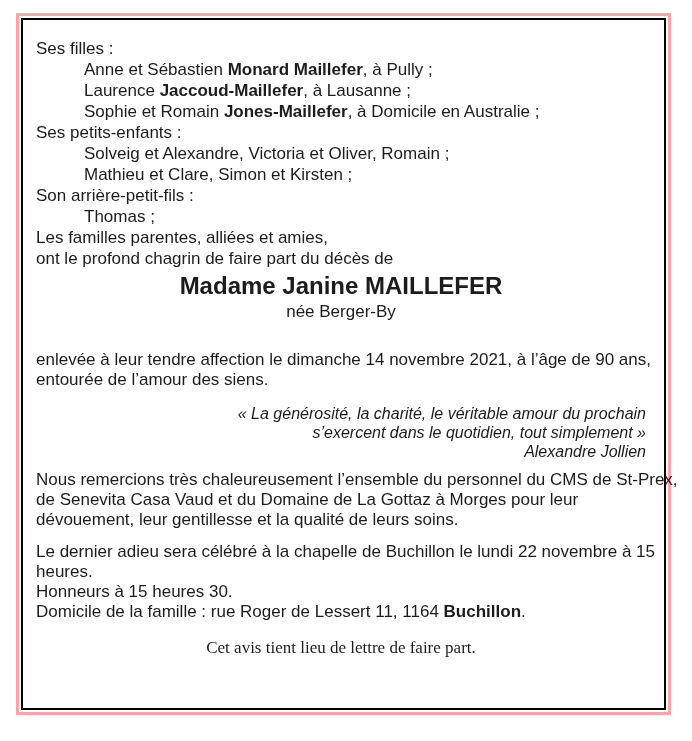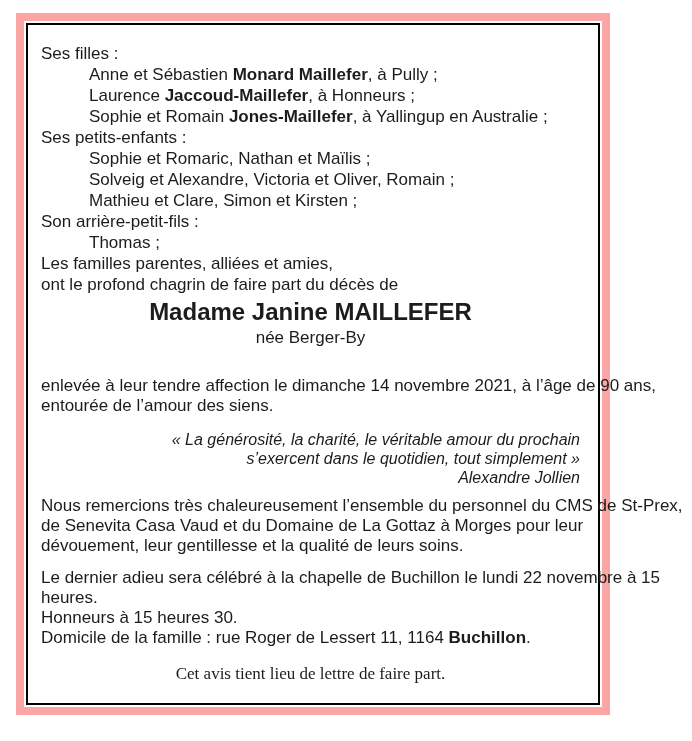--- a/index.html
+++ b/index.html
@@ -17,24 +17,24 @@
     position: relative;
     width: 692px;
     height: 741px;
     background: #ffffff;
     overflow: hidden;
   }
   .frame-outer {
     position: absolute;
     left: 16px;
     top: 13px;
-    width: 594px;
+    width: 655px;
     height: 702px;
     box-sizing: border-box;
-    border: 8px solid #fca5a5;
+    border: 3px solid #fca5a5;
     padding: 2px;
     background: #ffffff;
   }
   .frame-inner {
     width: 100%;
     height: 100%;
     box-sizing: border-box;
     border: 2px solid #000000;
   }
   .content {
@@ -79,24 +79,23 @@
 <body>
 
 <div class="page">
   <div class="frame-outer">
     <div class="frame-inner">
       <div class="content">
 
         <div class="family-list">
             <div class="line"><span>Ses filles :</span></div>
             <div class="line indent"><span>Anne et Sébastien </span><span class="b">Monard Maillefer</span><span>, à Pully ;</span></div>
-            <div class="line indent"><span>Laurence </span><span class="b">Jaccoud-Maillefer</span><span>, à Honneurs ;</span></div>
-            <div class="line indent"><span>Sophie et Romain </span><span class="b">Jones-Maillefer</span><span>, à Yallingup en Australie ;</span></div>
+            <div class="line indent"><span>Laurence </span><span class="b">Jaccoud-Maillefer</span><span>, à Lausanne ;</span></div>
+            <div class="line indent"><span>Sophie et Romain </span><span class="b">Jones-Maillefer</span><span>, à Domicile en Australie ;</span></div>
             <div class="line"><span>Ses petits-enfants :</span></div>
-            <div class="line indent"><span>Sophie et Romaric, Nathan et Maïlis ;</span></div>
             <div class="line indent"><span>Solveig et Alexandre, Victoria et Oliver, Romain ;</span></div>
             <div class="line indent"><span>Mathieu et Clare, Simon et Kirsten ;</span></div>
             <div class="line"><span>Son arrière-petit-fils :</span></div>
             <div class="line indent"><span>Thomas ;</span></div>
             <div class="line"><span>Les familles parentes, alliées et amies,</span></div>
             <div class="line"><span>ont le profond chagrin de faire part du décès de</span></div>
           </div>
 
         <h1 class="title">Madame Janine MAILLEFER</h1>
 

